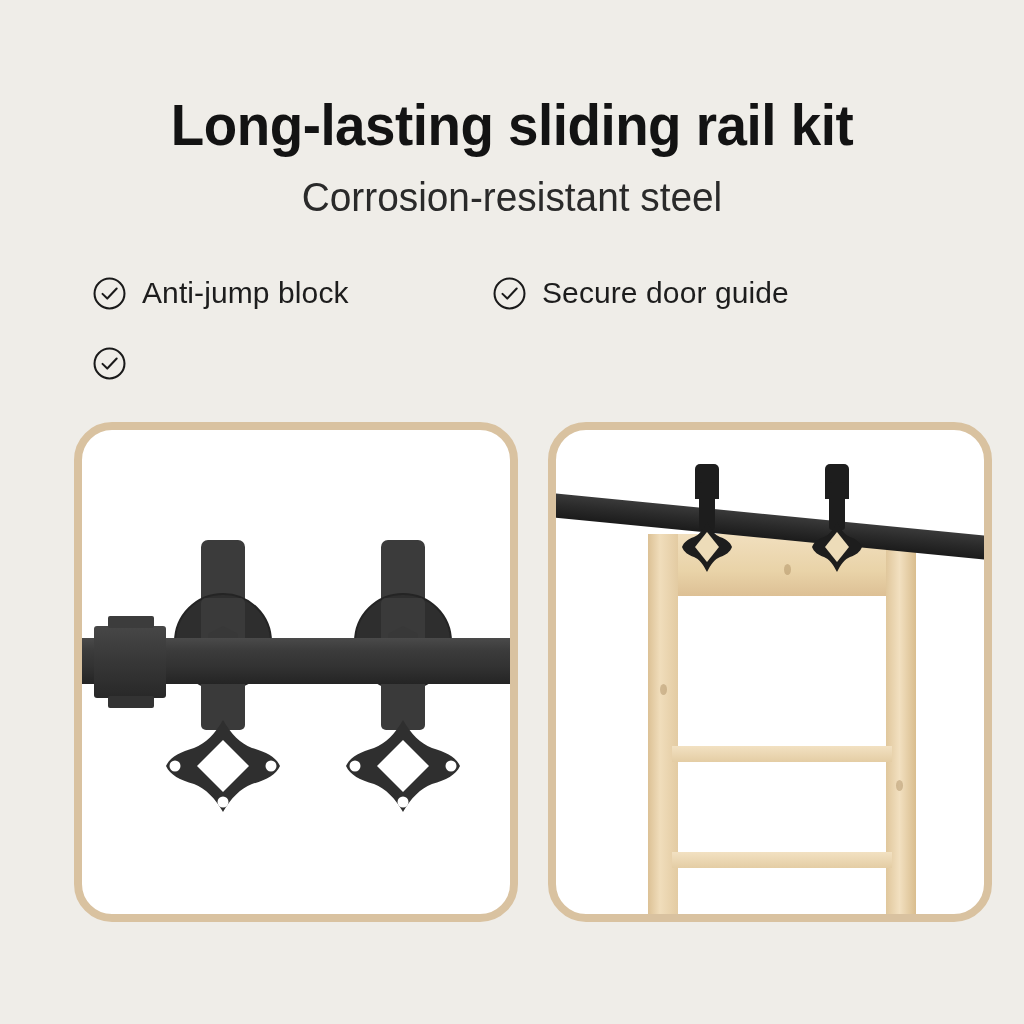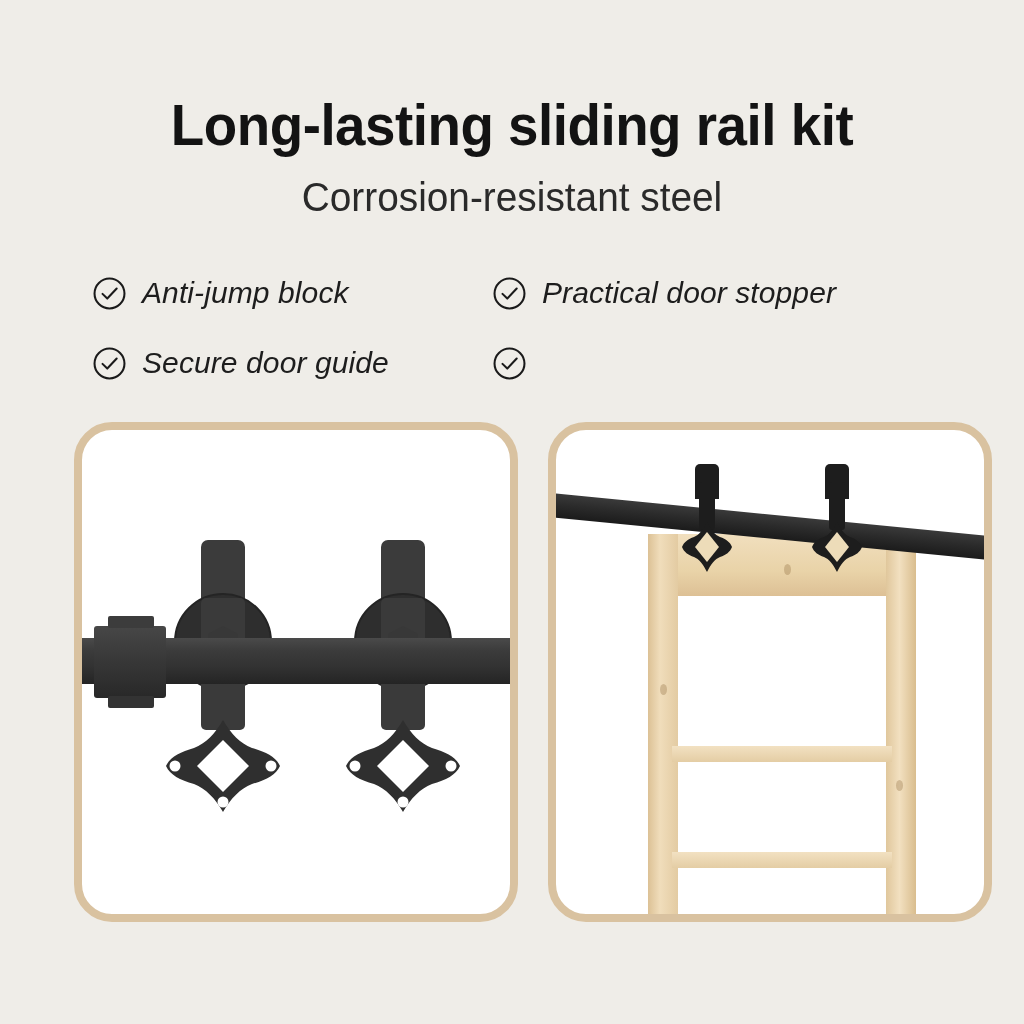--- a/index.html
+++ b/index.html
@@ -54,21 +54,20 @@
     display: grid;
     grid-template-columns: 400px 460px;
     grid-auto-rows: 70px;
     align-items: center;
   }
 
   .feature {
     display: flex;
     align-items: center;
     gap: 15px;
-    font-style: italic;
   }
 
   .check-icon {
     flex: 0 0 auto;
     width: 35px;
     height: 35px;
     display: block;
   }
 
   .feature-label {
@@ -223,29 +222,20 @@
   <div class="feature">
     <span class="check-icon">
       <svg viewBox="0 0 36 36" width="35" height="35">
         <circle cx="18" cy="18" r="15.4" fill="none" stroke="#1a1a1a" stroke-width="2.1"></circle>
         <path d="M10.8 18.4 L15.7 23.2 L25.4 12.9" fill="none" stroke="#1a1a1a" stroke-width="2.1" stroke-linecap="round" stroke-linejoin="round"></path>
       </svg>
     </span>
     <span class="feature-label">Anti-jump block</span>
   </div>
 
-  <div class="feature">
-    <span class="check-icon">
-      <svg viewBox="0 0 36 36" width="35" height="35">
-        <circle cx="18" cy="18" r="15.4" fill="none" stroke="#1a1a1a" stroke-width="2.1"></circle>
-        <path d="M10.8 18.4 L15.7 23.2 L25.4 12.9" fill="none" stroke="#1a1a1a" stroke-width="2.1" stroke-linecap="round" stroke-linejoin="round"></path>
-      </svg>
-    </span>
-    <span class="feature-label">Practical door stopper</span>
-  </div>
 
   <div class="feature">
     <span class="check-icon">
       <svg viewBox="0 0 36 36" width="35" height="35">
         <circle cx="18" cy="18" r="15.4" fill="none" stroke="#1a1a1a" stroke-width="2.1"></circle>
         <path d="M10.8 18.4 L15.7 23.2 L25.4 12.9" fill="none" stroke="#1a1a1a" stroke-width="2.1" stroke-linecap="round" stroke-linejoin="round"></path>
       </svg>
     </span>
     <span class="feature-label">Secure door guide</span>
   </div>

